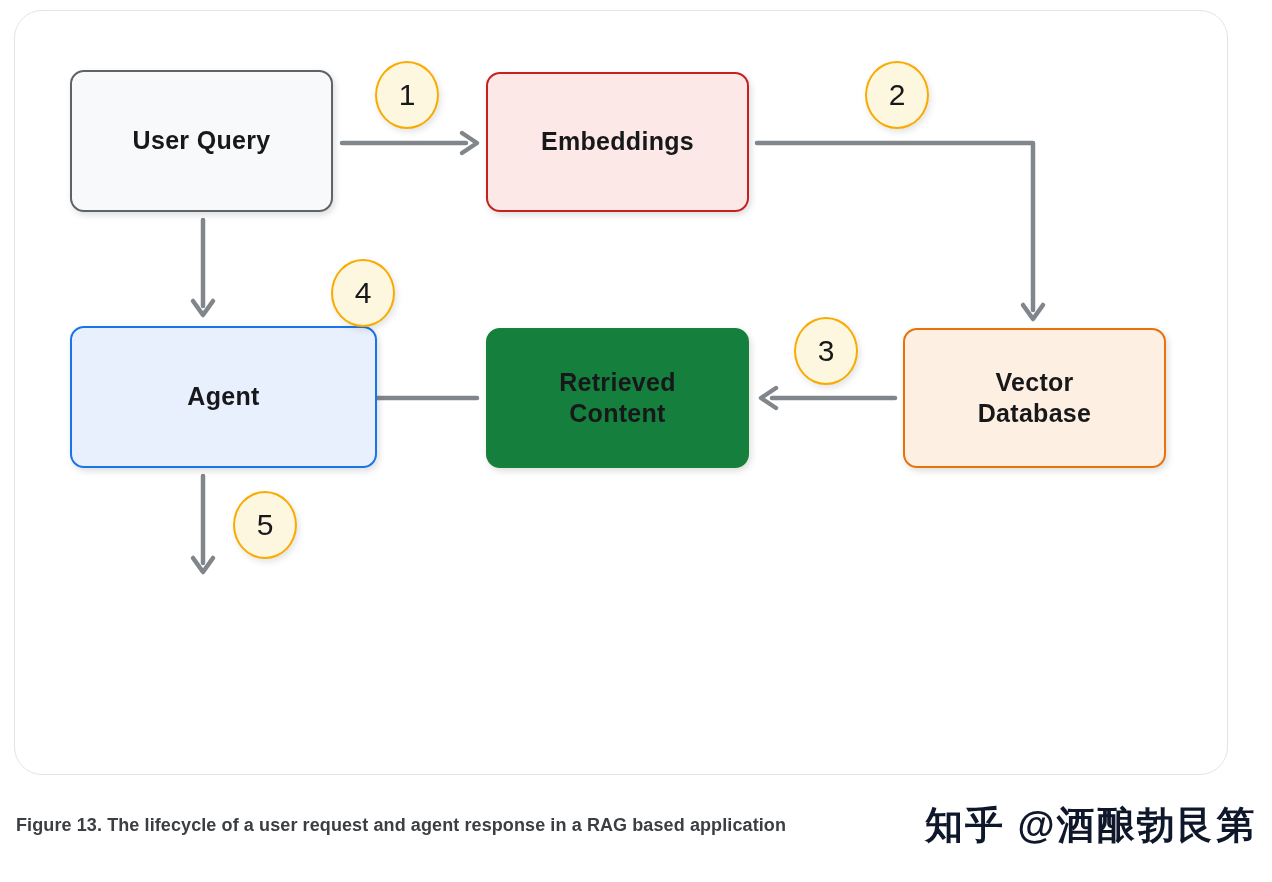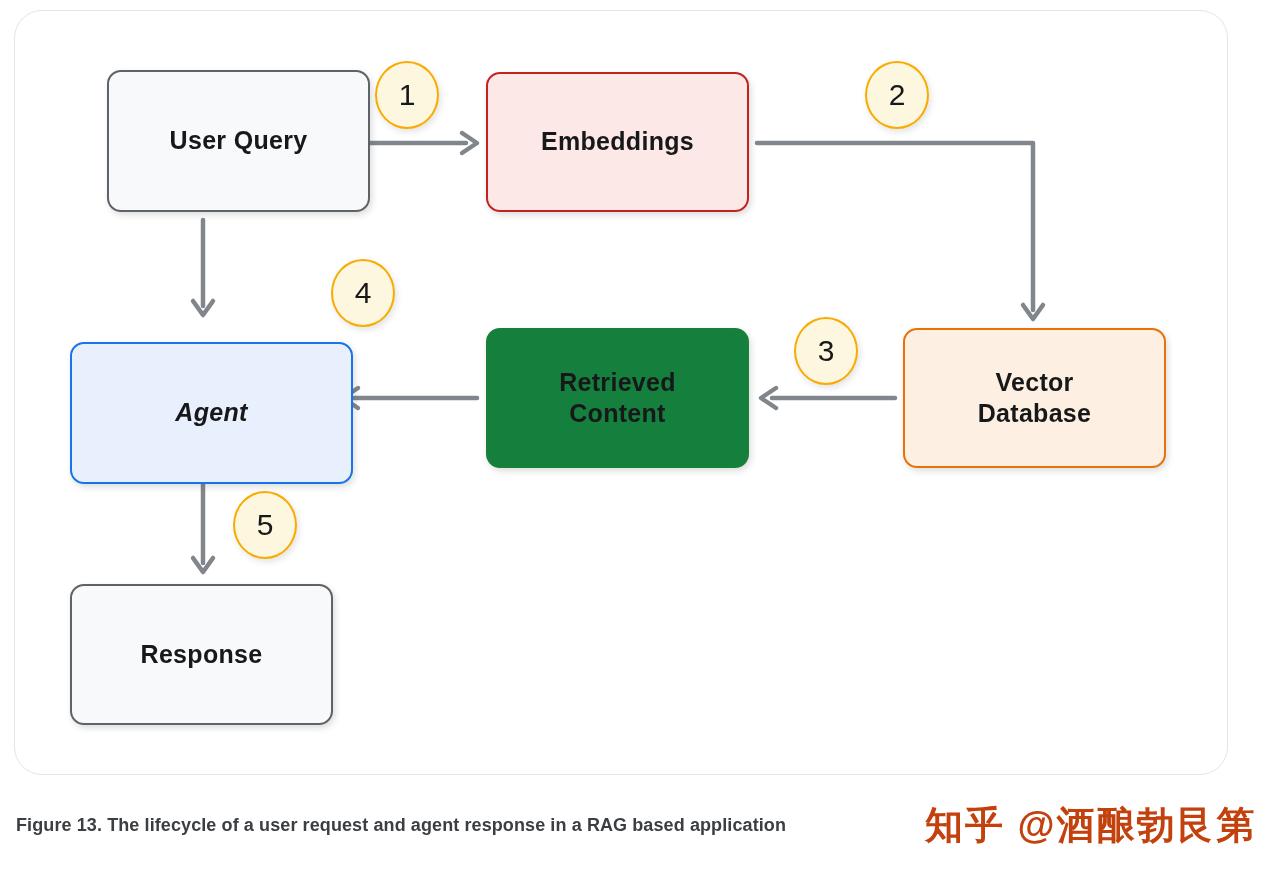--- a/index.html
+++ b/index.html
@@ -46,25 +46,25 @@
   }
   .node .label {
     font-size: 25px;
     font-weight: 600;
     color: #17181a;
     letter-spacing: 0.3px;
     text-align: center;
     white-space: pre-line;
     line-height: 1.25;
   }
-  .node-user-query       { left: 70px;  top: 70px;  width: 263px; height: 142px; margin-left: 37px; }
+  .node-user-query       { left: 70px;  top: 70px;  width: 263px; height: 142px; }
   .node-embeddings       { left: 486px; top: 72px;  width: 263px; height: 140px; }
   .node-vector-database  { left: 903px; top: 328px; width: 263px; height: 140px; }
   .node-retrieved-content{ left: 486px; top: 328px; width: 263px; height: 140px; }
-  .node-agent            { left: 70px;  top: 342px; width: 283px; height: 142px; font-style: italic; }
+  .node-agent            { left: 70px;  top: 326px; width: 307px; height: 142px; }
   .node-response         { left: 70px;  top: 584px; width: 263px; height: 141px; }
 
   .badge {
     position: absolute;
     width: 64px; height: 68px;
     border-radius: 50%;
     background: var(--badge-fill, #fef7e0);
     border: 2.5px solid var(--badge-border, #f9ab00);
     display: flex;
     align-items: center;
@@ -87,21 +87,21 @@
     font-weight: 600;
     color: #3b3e42;
     letter-spacing: 0.1px;
     white-space: nowrap;
   }
   .watermark {
     position: absolute;
     left: 925px; top: 800px;
     font-size: 38px;
     font-weight: 700;
-    color: #c2410c;
+    color: #0f172a;
     letter-spacing: 2px;
     white-space: nowrap;
     text-shadow: 1px 1px 0 #ffffff;
   }
 </style>
 </head>
 <body>
 
 <div class="stage">
 
@@ -143,23 +143,20 @@
 
   <div class="node node-retrieved-content" style="background: #15803d; border-color: rgb(24, 128, 56);">
     <span class="label">Retrieved
 Content</span>
   </div>
 
   <div class="node node-agent" style="background: rgb(232, 240, 254); border-color: rgb(26, 115, 232);">
     <span class="label">Agent</span>
   </div>
 
-  <div class="node node-response" style="background: rgb(248, 249, 250); border-color: rgb(95, 99, 104);">
-    <span class="label">Response</span>
-  </div>
 
   <div class="badge badge-1">1</div>
   <div class="badge badge-2">2</div>
   <div class="badge badge-3">3</div>
   <div class="badge badge-4">4</div>
   <div class="badge badge-5">5</div>
 
   <div class="caption">Figure 13. The lifecycle of a user request and agent response in a RAG based application</div>
   <div class="watermark">知乎 @酒酿勃艮第</div>
 

